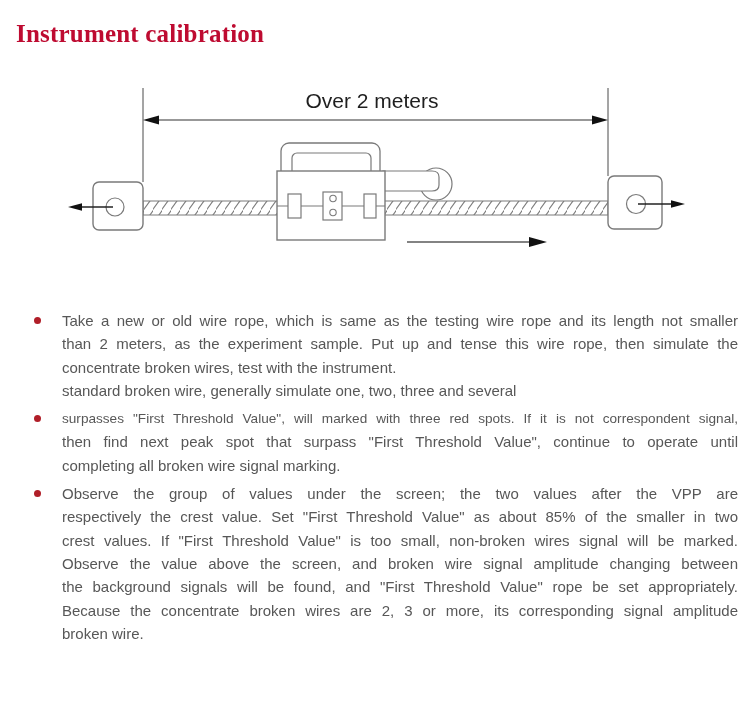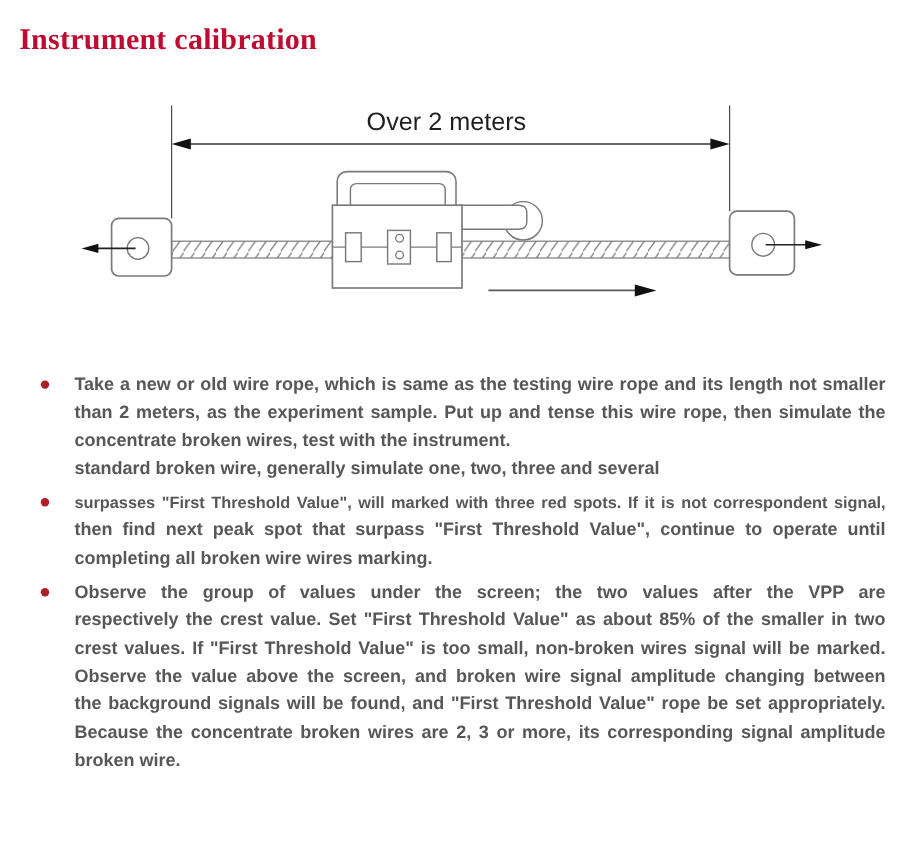--- a/index.html
+++ b/index.html
@@ -10,21 +10,21 @@
   #title{position:absolute;left:16px;top:20px;margin:0;
          font-family:"Liberation Serif", serif;font-weight:bold;
          font-size:25px;color:#be0b31;letter-spacing:0.2px;text-align:right;}
 
   
   #diagram{position:absolute;left:0;top:0;width:750px;height:300px;}
   #diagram text{font-family:"Liberation Sans", sans-serif;}
 
   
   #bullets{position:absolute;left:30px;top:309px;width:710px;}
-  .bullet{display:flex;align-items:flex-start;margin-top:5px;font-weight:bold;}
+  .bullet{display:flex;align-items:flex-start;margin-top:5px;}
   .bullet:first-child{margin-top:0;}
   .dot{flex:0 0 auto;width:7px;height:7px;border-radius:50%;
        background:#b01e28;margin:8px 0 0 4px;}
   .btext{margin-left:21px;width:676px;font-size:15px;line-height:23.3px;
          color:#575757;}
   .line{min-height:23.3px;white-space:normal;}
   .line[data-align~="justify"]{text-align:justify;text-align-last:justify;
         -moz-text-align-last:justify;}
   .line[data-align~="small"]{font-size:13.6px;}
 </style>
@@ -89,21 +89,21 @@
         <div class="line" data-align="left">concentrate broken wires, test with the instrument.</div>
         <div class="line" data-align="left">standard broken wire, generally simulate one, two, three and several</div>
       </div>
     </div>
 
     <div class="bullet">
       <span class="dot"></span>
       <div class="btext">
         <div class="line" data-align="justify small">surpasses "First Threshold Value", will marked with three red spots. If it is not correspondent signal,</div>
         <div class="line" data-align="justify">then find next peak spot that surpass "First Threshold Value", continue to operate until</div>
-        <div class="line" data-align="left">completing all broken wire wires marking.</div>
+        <div class="line" data-align="left">completing all broken wire signal marking.</div>
       </div>
     </div>
 
     <div class="bullet">
       <span class="dot"></span>
       <div class="btext">
         <div class="line" data-align="justify">Observe the group of values under the screen; the two values after the VPP are</div>
         <div class="line" data-align="justify">respectively the crest value. Set "First Threshold Value" as about 85% of the smaller in two</div>
         <div class="line" data-align="justify">crest values. If "First Threshold Value" is too small, non-broken wires signal will be marked.</div>
         <div class="line" data-align="justify">Observe the value above the screen, and broken wire signal amplitude changing between</div>

